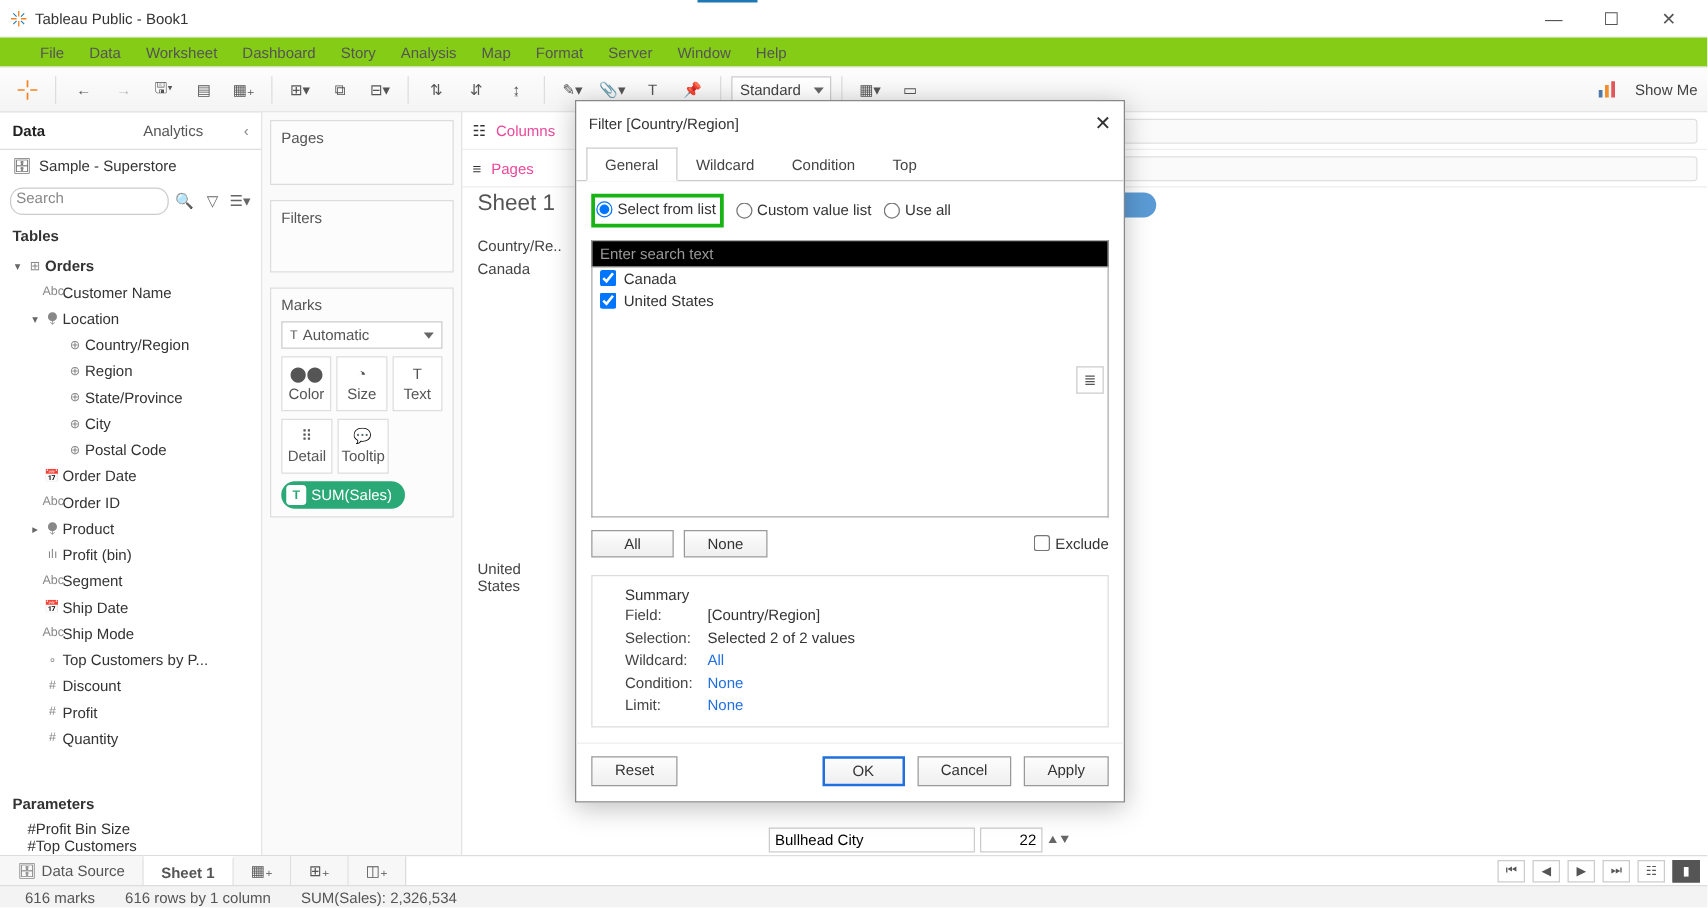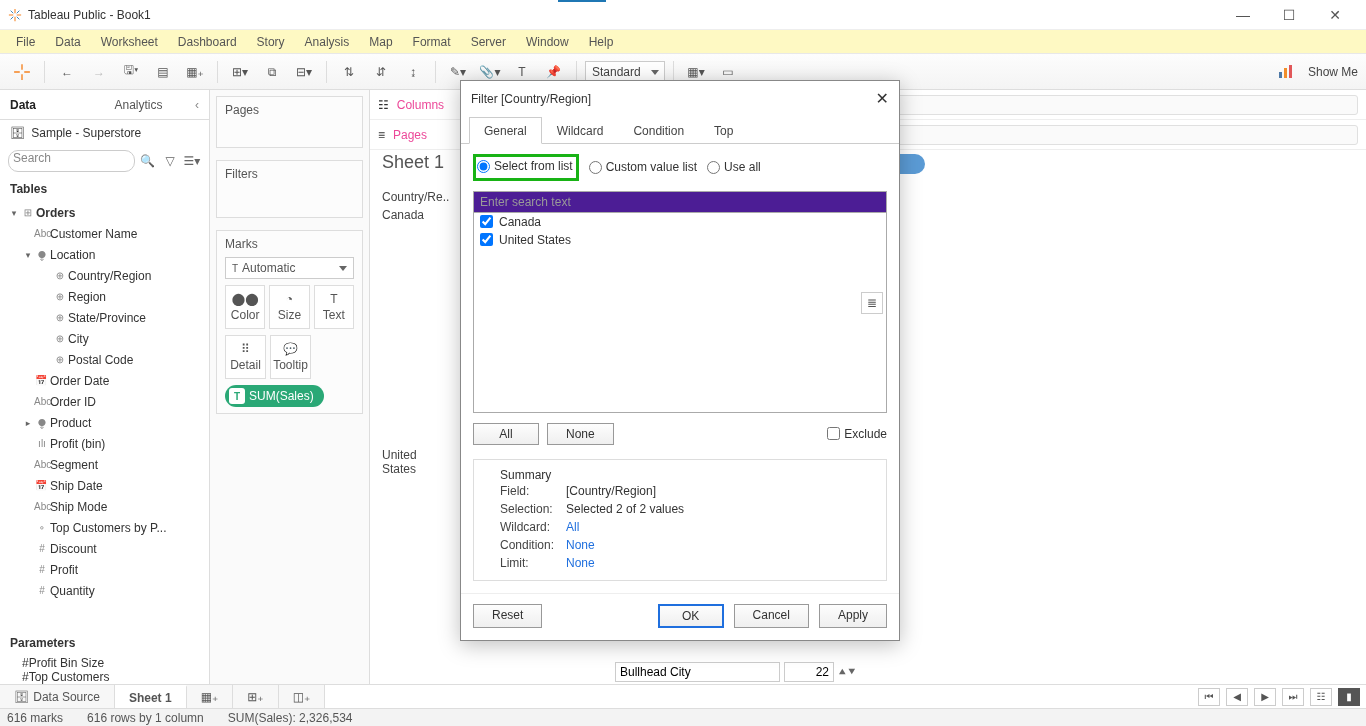--- a/index.html
+++ b/index.html
@@ -3,21 +3,21 @@
 <meta charset="utf-8">
 <style>
 * { box-sizing: border-box; margin: 0; padding: 0; font-family: "Segoe UI", Arial, sans-serif; font-size: 12px; user-select: none; }
 body { width: 1366px; height: 726px; overflow: hidden; background: #fff; color: #333; position: relative; }
 .titlebar { height: 30px; display: flex; align-items: center; padding: 0 8px; background: #fff; border-bottom: 1px solid #eee; }
 .titlebar .logo { width: 14px; height: 14px; margin-right: 6px; }
 .titlebar .title { flex: 0 0 auto; }
 .titlebar .spacer { flex: 1; }
 .win-btn { width: 46px; height: 30px; display: inline-flex; align-items: center; justify-content: center; font-size: 14px; color: #555; }
 .top-accent { position:absolute; top:0; left:558px; width:48px; height:2px; background:#1f77b4; }
-.menubar { height: 24px; display: flex; align-items: center; padding: 0 6px; gap: 0; background: #fef9c3; border-bottom: 1px solid #e8e8e8; }
+.menubar { height: 24px; display: flex; align-items: center; padding: 0 22px; gap: 0; background: #84cc16; border-bottom: 1px solid #e8e8e8; }
 .menubar span { padding: 3px 10px; color: #555; }
 .toolbar { height: 36px; display: flex; align-items: center; gap: 4px; padding: 0 8px; background: linear-gradient(#fdfdfd,#f4f4f4); border-bottom: 1px solid #ddd; }
 .tb-btn { width: 28px; height: 26px; display: inline-flex; align-items: center; justify-content: center; color: #555; border-radius: 2px; }
 .tb-sep { width: 1px; height: 22px; background: #ddd; margin: 0 4px; }
 .tb-select { height: 22px; border: 1px solid #ccc; padding: 0 16px 0 6px; display: inline-flex; align-items: center; position: relative; background: #fff; color: #444; min-width:80px;}
 .tb-select:after { content: ""; position: absolute; right: 5px; top: 50%; margin-top: -2px; border-left: 4px solid transparent; border-right: 4px solid transparent; border-top: 5px solid #666; }
 .showme { margin-left: auto; display: flex; align-items: center; gap: 14px; color: #444; }
 .main { display: flex; height: calc(100% - 30px - 24px - 36px - 24px - 18px); }
 .left { width: 210px; border-right: 1px solid #ddd; display: flex; flex-direction: column; overflow: hidden; }
 .side-tabs { display: flex; border-bottom: 1px solid #ddd; height: 30px; }
@@ -58,39 +58,39 @@
 .dlg-title { display:flex; align-items:center; padding:8px 10px; font-size:12px; color:#333;}
 .dlg-title .x { margin-left:auto; font-size:16px; color:#333;}
 .dlg-tabs { display:flex; border-bottom:1px solid #ccc; padding:0 8px; }
 .dlg-tab { padding:6px 14px 5px; color:#444; border:1px solid transparent; border-bottom:none; position:relative; top:1px;}
 .dlg-tab.active { background:#fff; border-color:#ccc; border-bottom:1px solid #fff;}
 .dlg-body { padding:10px 12px 12px;}
 .radio-row { display:flex; align-items:center; gap:10px;}
 .radio-row label { display:inline-flex; align-items:center; gap:4px;}
 .green-box { border:3px solid #18b315; padding:2px 3px 2px 1px;}
 .list-ctl { position:absolute; right:16px; top:148px; width:22px; height:22px; border:1px solid #ccc; display:flex; align-items:center; justify-content:center; color:#555;}
-.search-box { margin-top:10px; border:1px solid #aaa; background:#4c1d95; height:22px; padding:0 6px; color:#999; display:flex; align-items:center;}
+.search-box { margin-top:10px; border:1px solid #aaa; background:#000000; height:22px; padding:0 6px; color:#999; display:flex; align-items:center;}
 .list { border:1px solid #aaa; border-top:none; height:200px; overflow:auto; background:#fff;}
 .list .item { display:flex; align-items:center; gap:6px; padding:2px 6px;}
 .btns-row { display:flex; align-items:center; gap:8px; margin-top:10px;}
 .btn { border:1px solid #999; background:linear-gradient(#fdfdfd,#efefef); padding:3px 18px; min-width:66px; text-align:center;}
 .exclude { margin-left:auto; display:inline-flex; align-items:center; gap:4px;}
 .summary { border:1px solid #ddd; margin-top:14px; padding:8px 26px; position:relative;}
 .summary .srow { display:flex; gap:6px; padding:2px 0;}
 .summary .srow .k { width:60px; color:#444;}
 .summary .srow .v.link { color:#1f6fde;}
 .dlg-foot { display:flex; gap:10px; padding:10px 12px 12px; justify-content:flex-end; border-top:1px solid #eee;}
 .dlg-foot .reset { margin-right:auto;}
 .btn.primary { border:2px solid #1f6fde;}
 .bottom-tabs { height:24px; border-top:1px solid #ddd; display:flex; align-items:stretch;}
 .bt-tab { padding:0 14px; display:flex; align-items:center; gap:4px; border-right:1px solid #ddd; color:#555; background:#f7f7f7;}
 .bt-tab.active { background:#fff; border-top:2px solid #fff; font-weight:600;}
 .footer-right { margin-left:auto; display:flex; align-items:center; gap:6px; padding:0 6px;}
 .fbtn { width:22px; height:18px; border:1px solid #ccc; display:inline-flex; align-items:center; justify-content:center; font-size:10px; color:#555;}
-.statusbar { height:18px; background:#f3f3f3; border-top:1px solid #ddd; display:flex; align-items:center; gap:24px; padding:0 7px; color:#555; font-size:11px;}
+.statusbar { height:18px; background:#f3f3f3; border-top:1px solid #ddd; display:flex; align-items:center; gap:24px; padding:0 20px; color:#555; font-size:11px;}
 svg { display:block; }
 input[type=checkbox], input[type=radio] { width:13px; height:13px;}
 </style>
 </head>
 <body>
 
 <div class="top-accent"></div>
 
 <div class="titlebar">
   <svg class="logo" viewBox="0 0 16 16">

